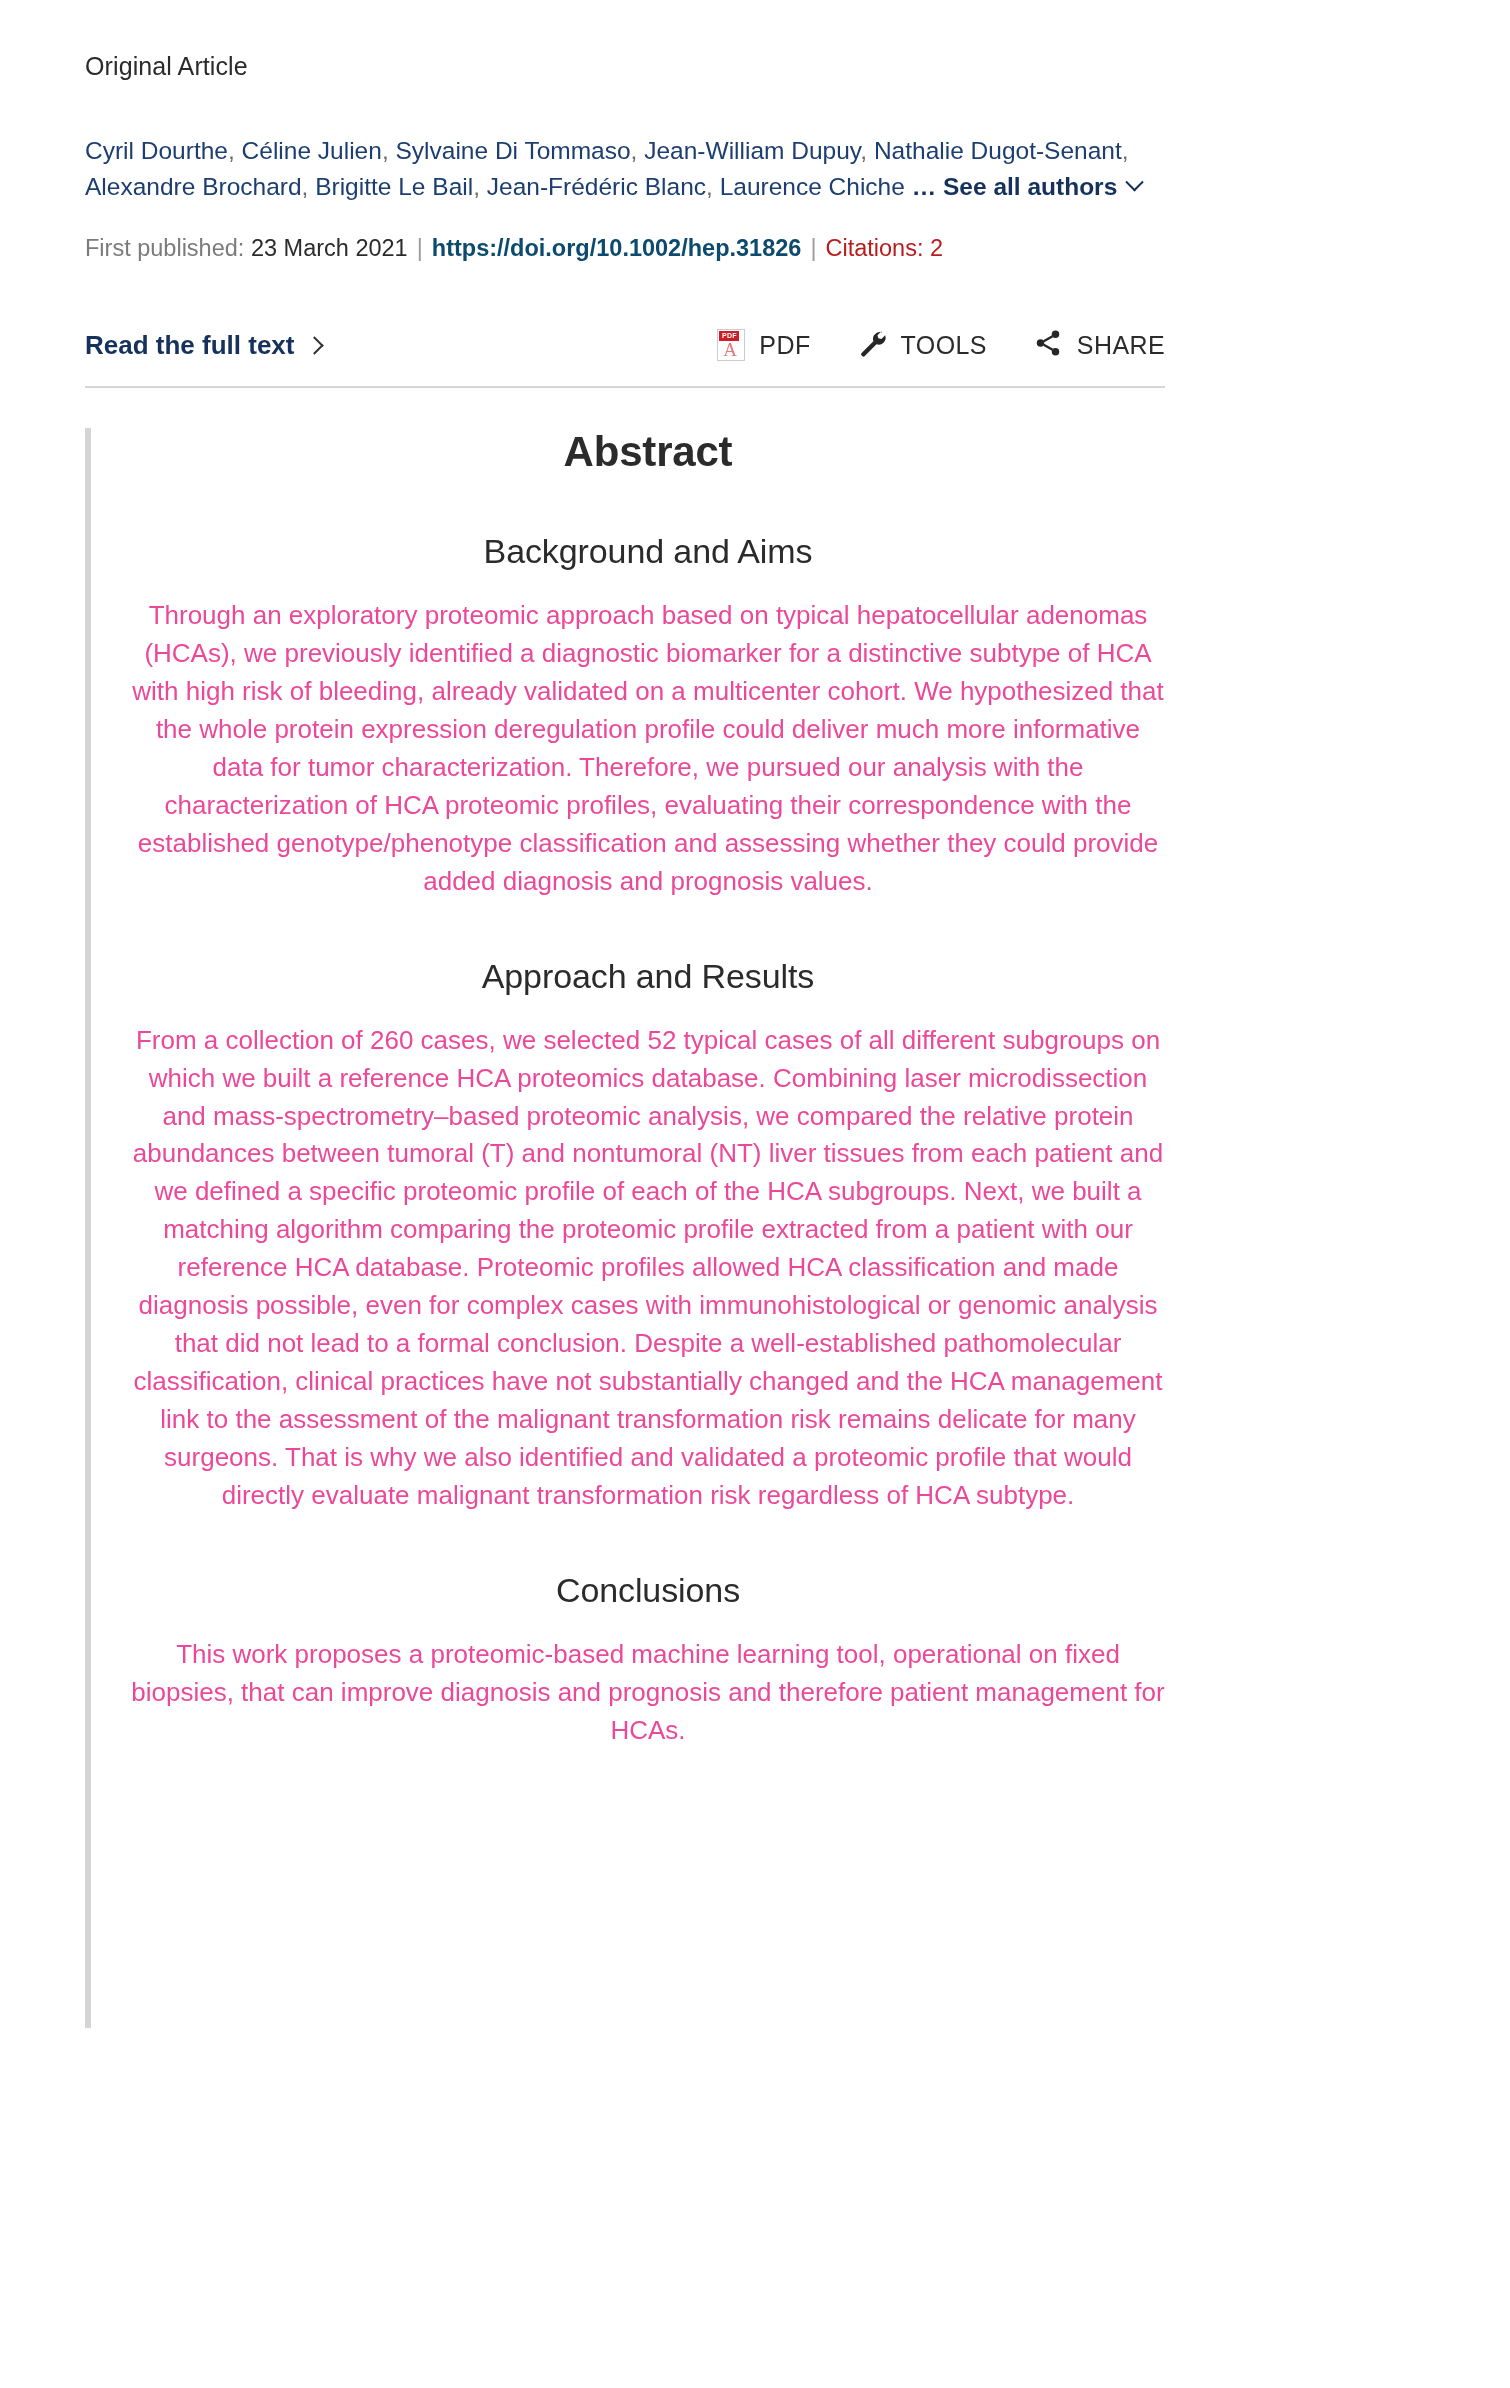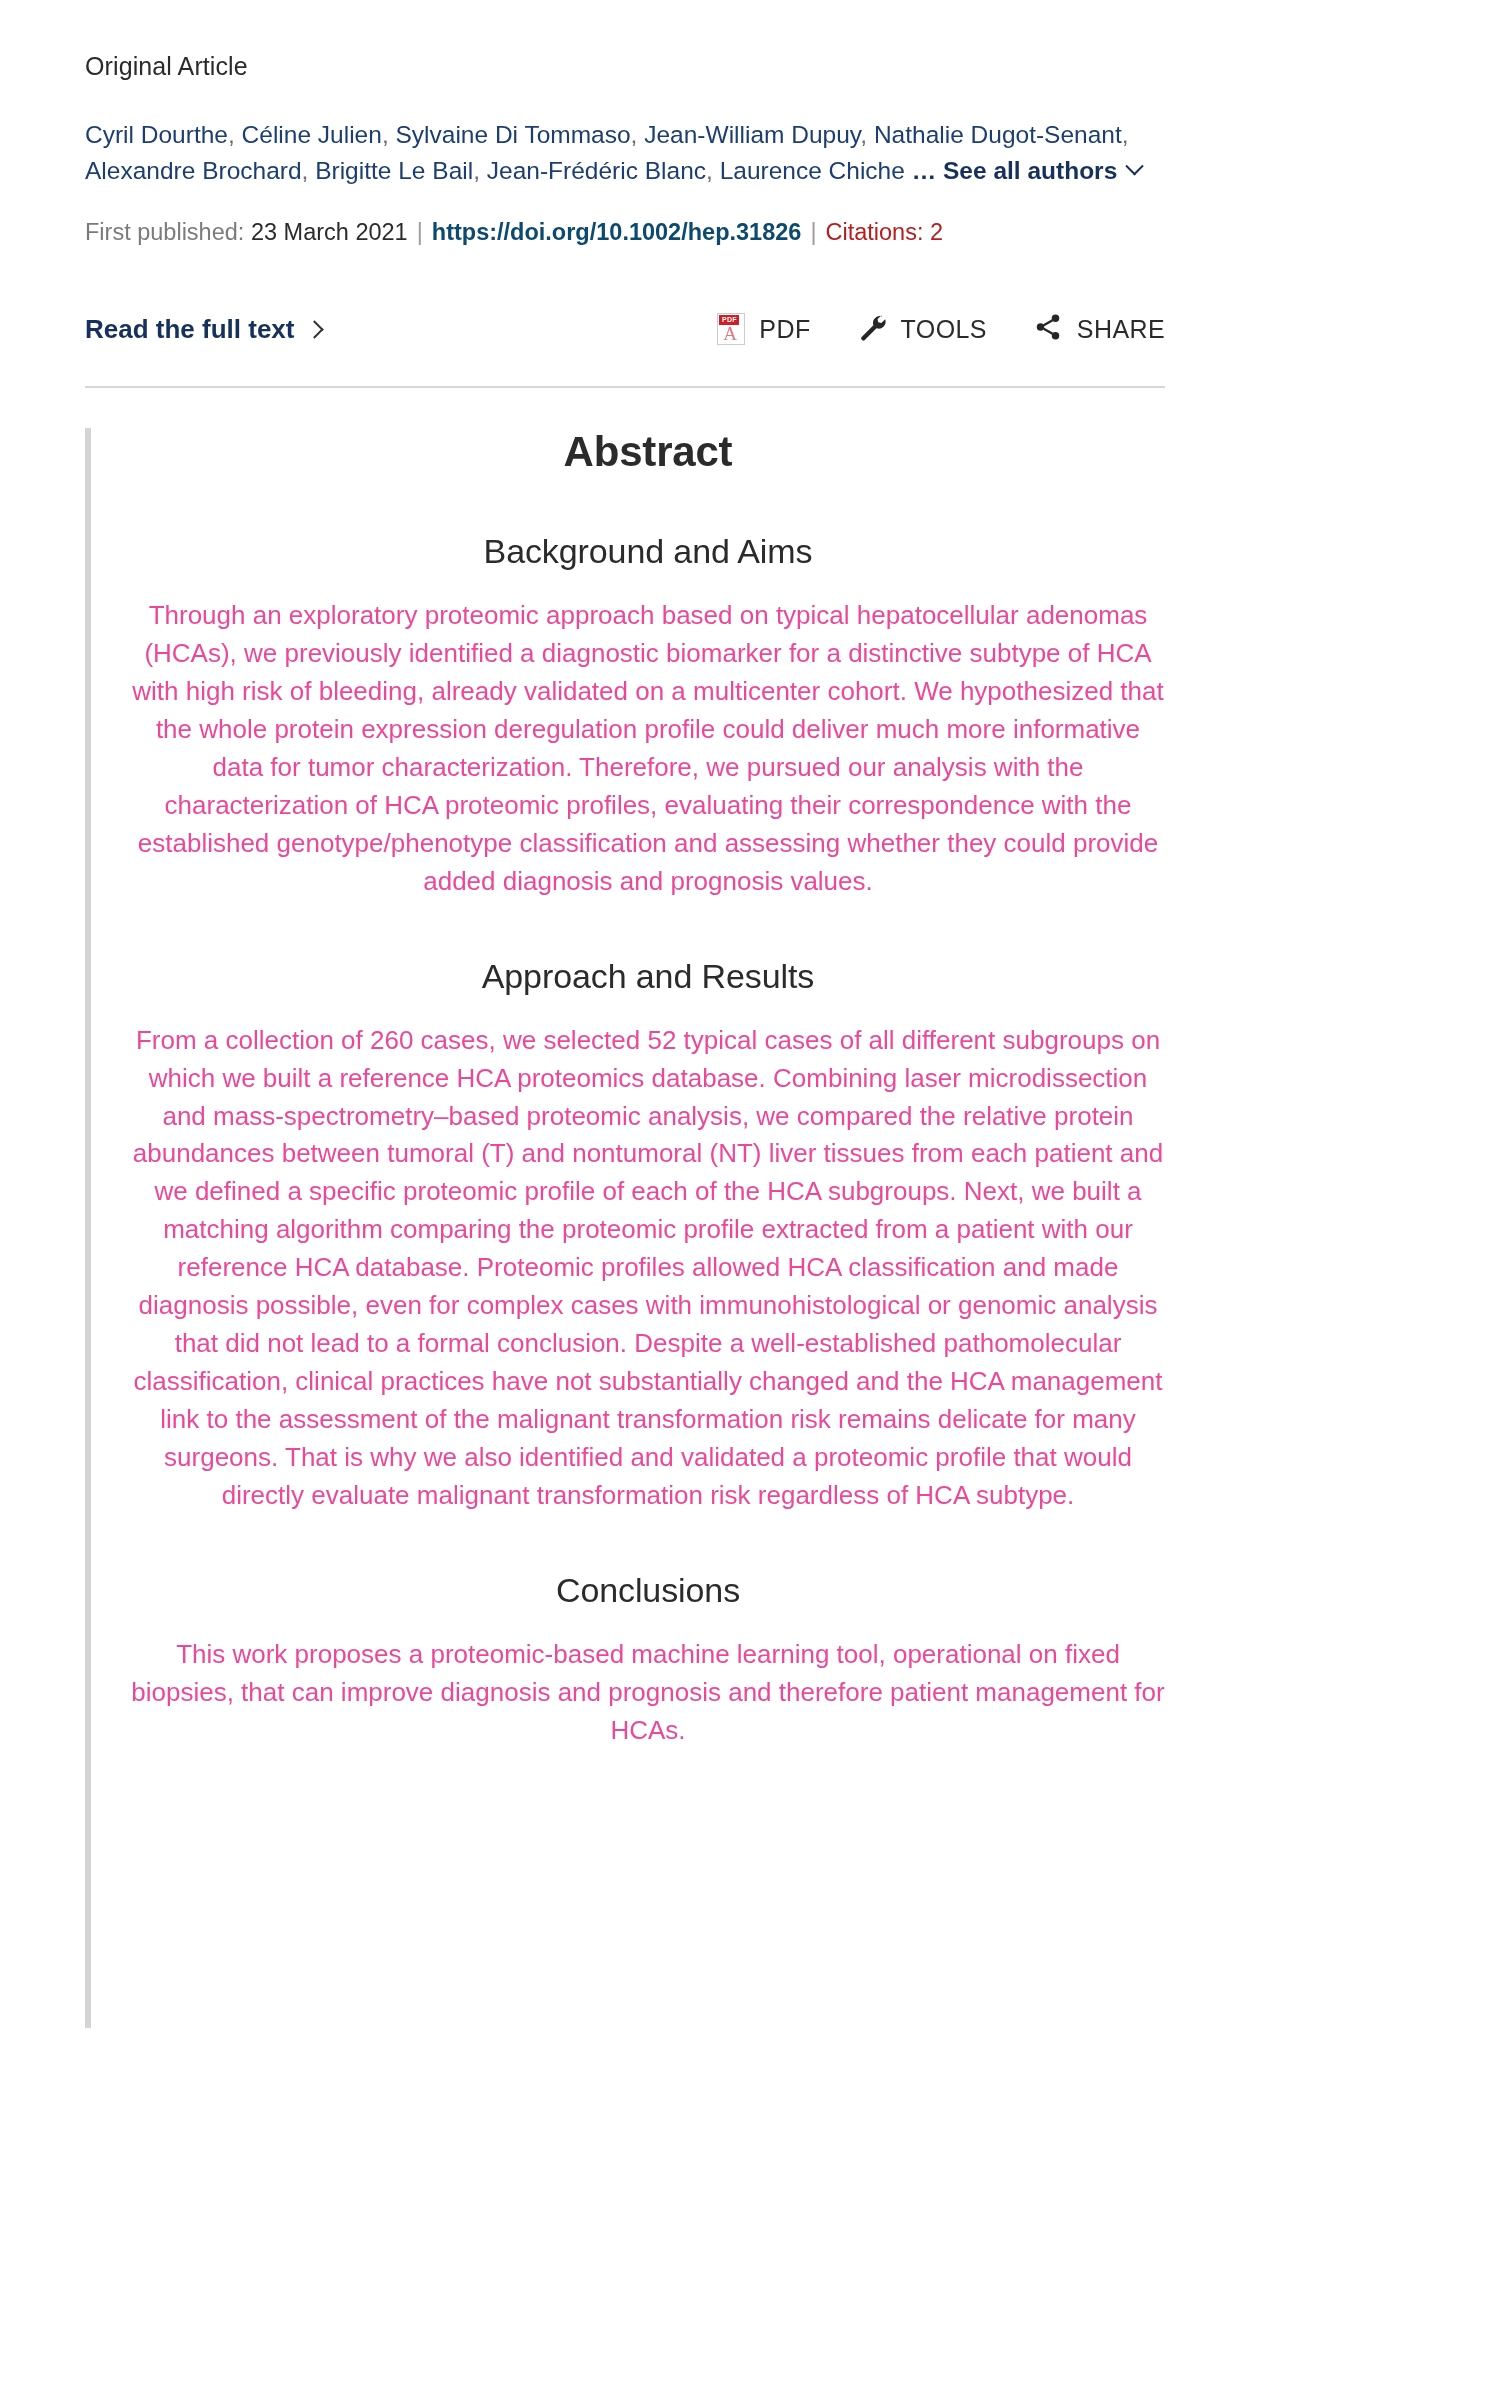--- a/index.html
+++ b/index.html
@@ -29,21 +29,21 @@
   .article-title {
     font-size: 40px;
     font-weight: bold;
     line-height: 1.32;
     color: #1a1a1a;
     margin-top: 28px;
     max-width: 1320px;
     letter-spacing: -0.2px;
   }
   .authors {
-    margin-top: 36px;
+    margin-top: 52px;
     font-size: 24.5px;
     line-height: 1.47;
     color: #1c3e71;
     max-width: 1260px;
   }
   .authors .sep { color: #6d6d6d; }
   .see-all {
     font-weight: bold;
     color: #16315c;
     white-space: nowrap;
@@ -78,21 +78,21 @@
     color: #8a8a8a;
     max-width: 1330px;
   }
   .notes .line2 { display: block; }
   
   .actionbar {
     margin-top: 66px;
     display: flex;
     align-items: center;
     justify-content: space-between;
-    padding-bottom: 40px;
+    padding-bottom: 24px;
   }
   .readfull {
     font-size: 26px;
     font-weight: bold;
     color: #16315c;
     text-decoration: none;
     display: flex;
     align-items: center;
     gap: 14px;
   }

